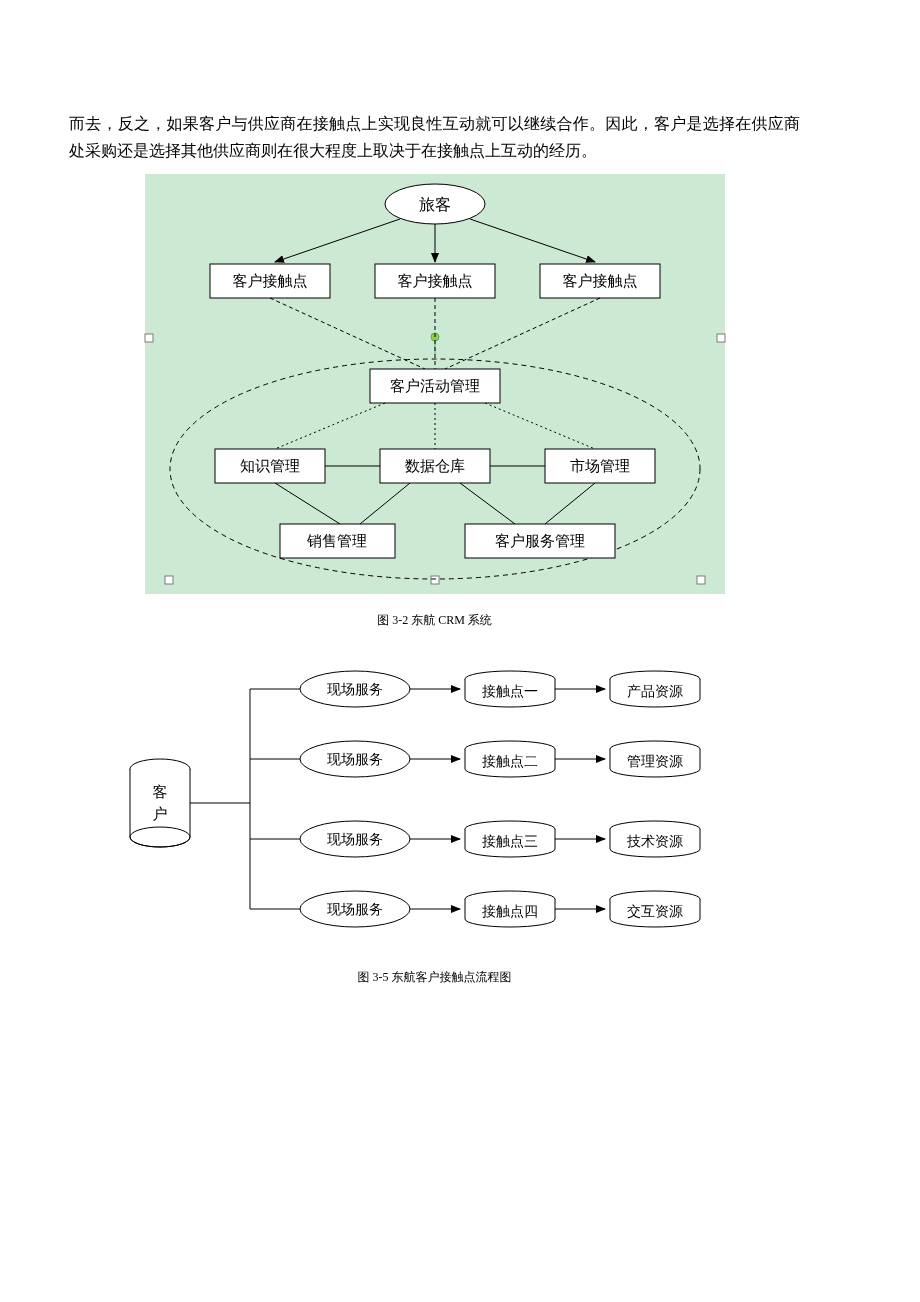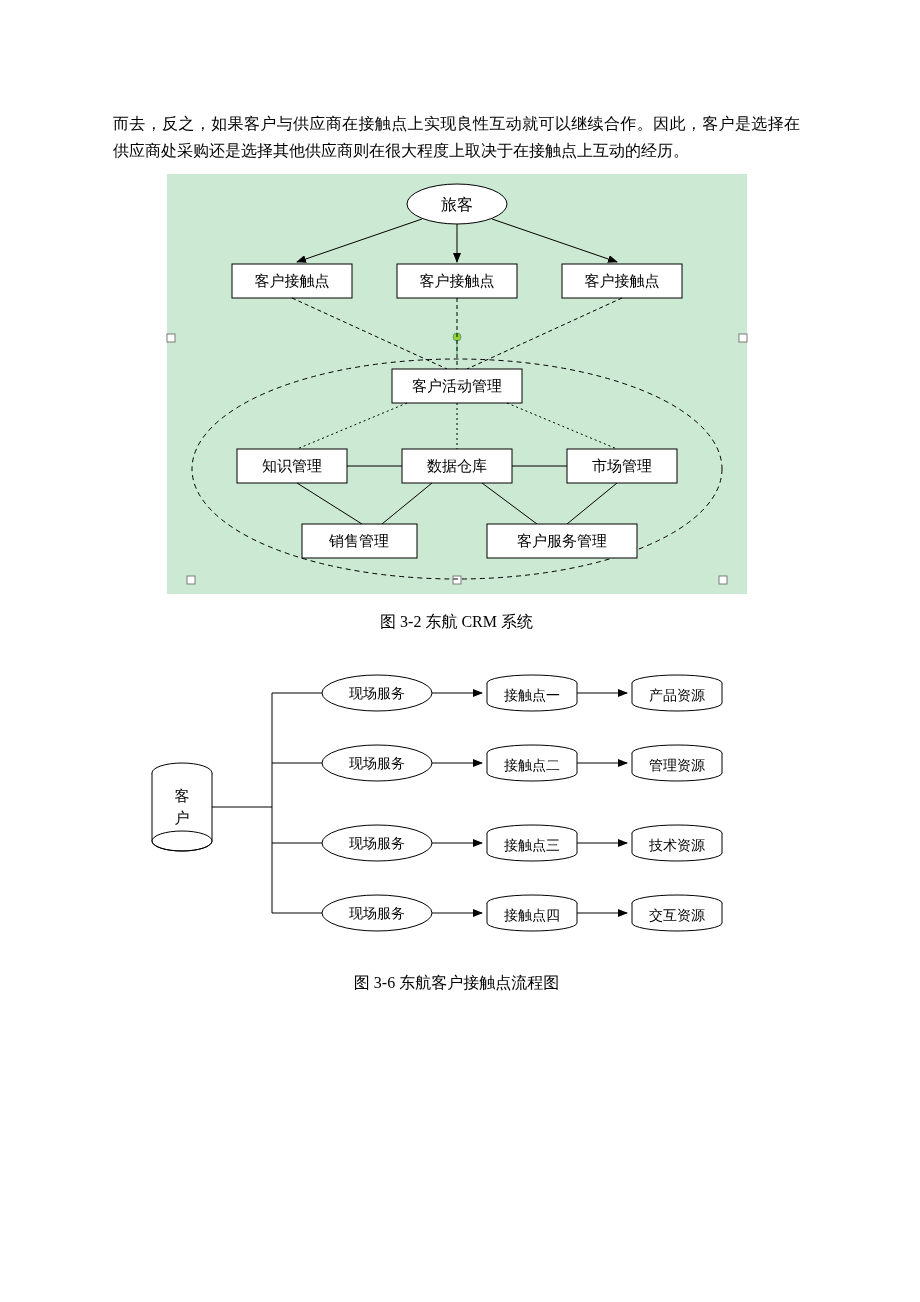--- a/index.html
+++ b/index.html
@@ -5,33 +5,33 @@
   body {
     margin: 0;
     padding: 0;
     background: #fff;
     font-family: "SimSun", "宋体", serif;
     font-size: 16px;
     color: #000;
     width: 920px;
   }
   .page {
-    padding: 110px 120px 60px 113px;
+    padding: 110px 120px 60px 69px;
     box-sizing: border-box;
     width: 920px;
   }
   .para {
     line-height: 1.7;
     margin: 0 0 10px 0;
     text-align: justify;
   }
   .caption {
     text-align: center;
     margin: 18px 0 30px 0;
-    font-size: 16px;
+    font-size: 12px;
   }
   .fig-wrap {
     margin: 10px 0 0 0;
   }
   svg {
     display: block;
   }
 </style>
 </head>
 <body>
@@ -214,16 +214,16 @@
         <ellipse cx="550" cy="240" rx="45" ry="8" fill="#fff" stroke="#000"></ellipse>
         <rect x="505" y="240" width="90" height="20" fill="#fff"></rect>
         <line x1="505" y1="240" x2="505" y2="260" stroke="#000"></line>
         <line x1="595" y1="240" x2="595" y2="260" stroke="#000"></line>
         <path d="M505,260 A45,8 0 0 0 595,260" fill="#fff" stroke="#000"></path>
         <text x="550" y="257" text-anchor="middle" font-size="14" font-family="SimSun">交互资源</text>
       </g>
 
     </svg>
   </div>
-  <div class="caption" style="margin-top:30px;">图 3-6 东航客户接触点流程图</div>
+  <div class="caption" style="margin-top:30px;">图 3-5 东航客户接触点流程图</div>
 
 
 </div>
 
 </body></html>

